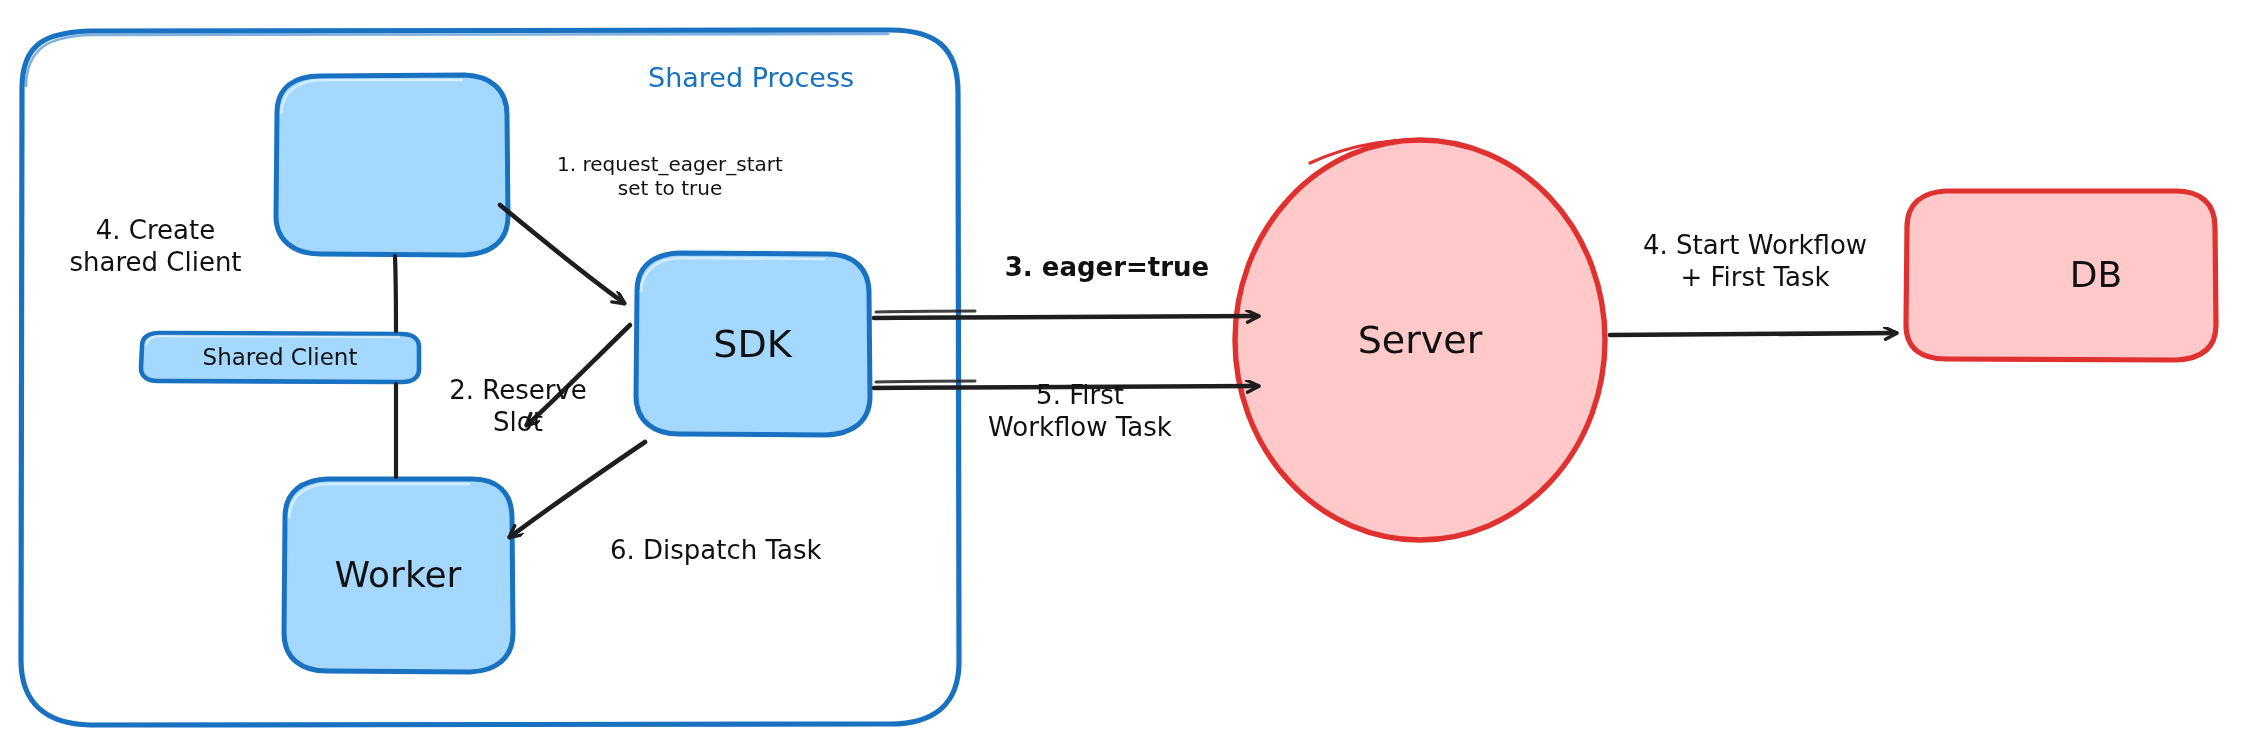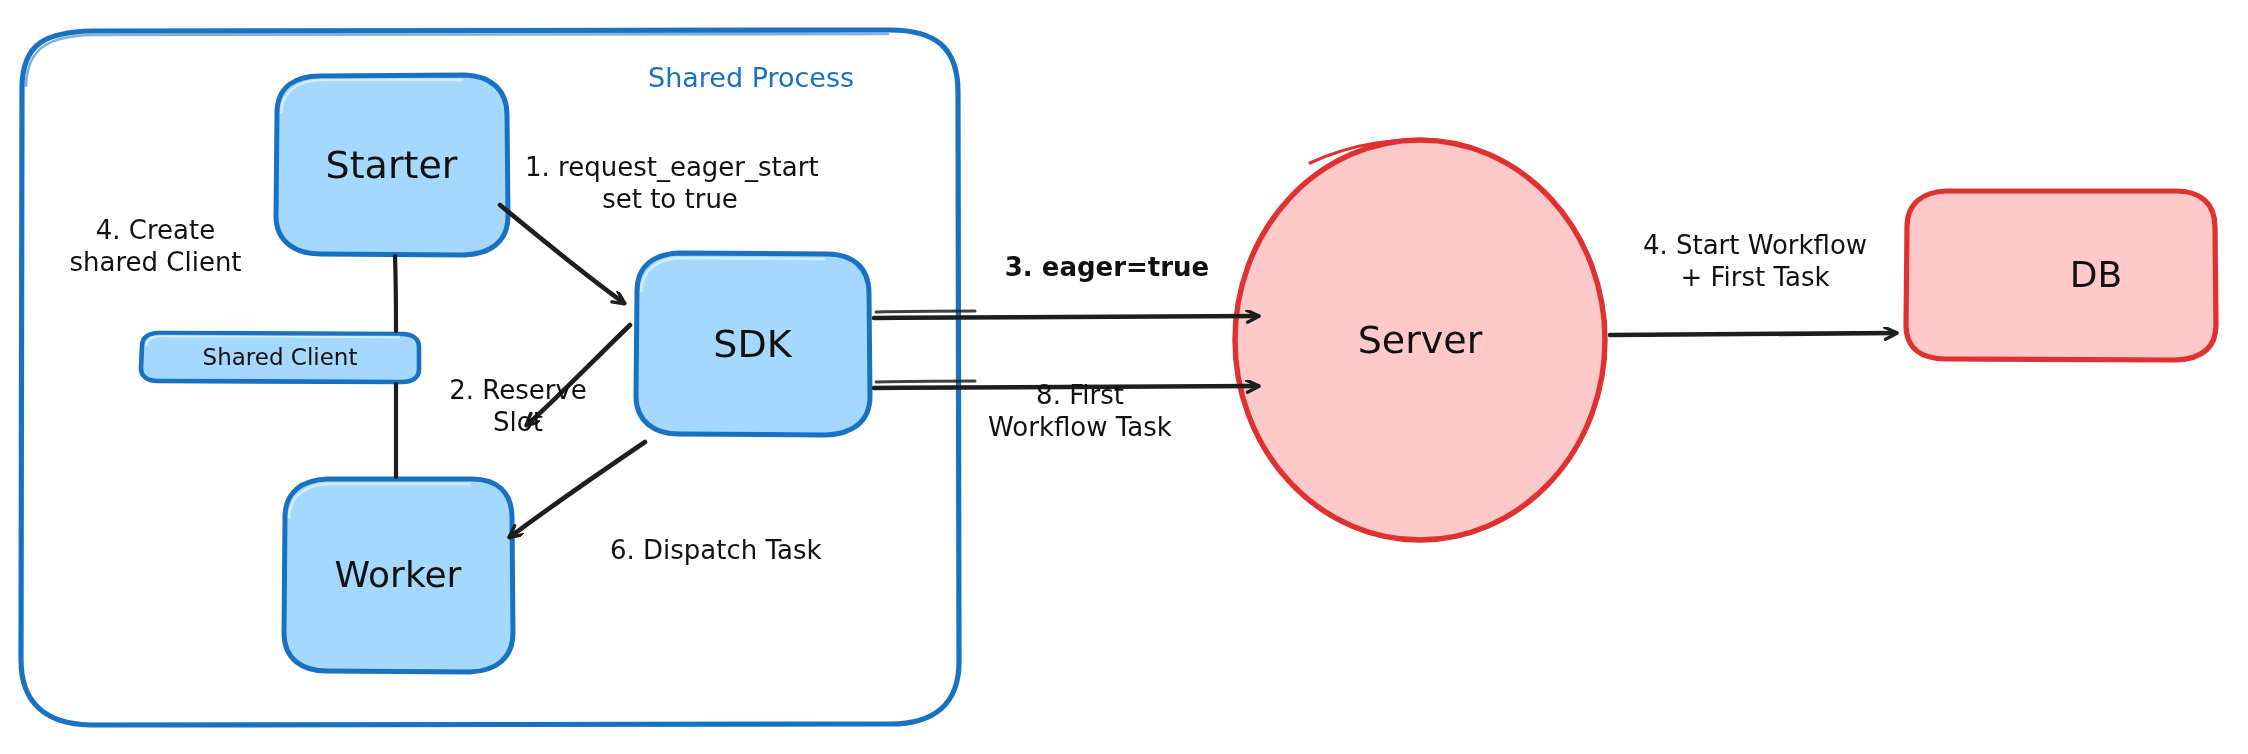--- a/index.html
+++ b/index.html
@@ -52,21 +52,21 @@
     white-space: pre;
   }
   .t-starter   { left: 275px; top: 75px;  width: 233px; height: 180px; font-size: 38px; }
   .t-sharedcl  { left: 140px; top: 333px; width: 280px; height: 49px;  font-size: 23px; }
   .t-worker    { left: 283px; top: 478px; width: 230px; height: 194px; font-size: 36px; }
   .t-sdk       { left: 635px; top: 253px; width: 235px; height: 182px; font-size: 38px; }
   .t-server    { left: 1235px; top: 140px; width: 370px; height: 400px; font-size: 38px; }
   .t-db        { left: 1905px; top: 190px; width: 310px; height: 170px; font-size: 36px; padding-left: 36px; }
 
   .l-create    { left: 38px;  top: 215px; width: 235px; font-size: 26px; }
-  .l-eagerreq  { left: 525px; top: 152px; width: 290px; font-size: 26px; }
+  .l-eagerreq  { left: 525px; top: 152px; width: 290px; font-size: 20px; }
   .l-reserve   { left: 423px; top: 375px; width: 190px; font-size: 26px; }
   .l-dispatch  { left: 610px; top: 535px; width: 290px; font-size: 26px; text-align: left; }
   .l-eagertrue { left: 962px; top: 252px; width: 290px; font-size: 26px; font-weight: bold; }
   .l-firstwft  { left: 930px; top: 380px; width: 300px; font-size: 26px; }
   .l-startwf   { left: 1600px; top: 230px; width: 310px; font-size: 26px; }
 
   .g-shared    { left: 648px; top: 50px; font-size: 27px; margin-top: 12px; }
 </style>
 </head>
 <body>
@@ -150,21 +150,20 @@
     </g>
 
     <g>
       <path d="M 1610,335 C 1720,334 1830,333 1896,333" fill="none" stroke="#1e1e1e" stroke-width="4.6" stroke-linecap="round" marker-end="url(#arrowSketch)"></path>
     </g>
 
   </svg>
 
   <div class="group-title g-shared">Shared Process</div>
 
-  <div class="node-label t-starter">Starter</div>
 
   <div class="node-label t-sharedcl">Shared Client</div>
 
   <div class="node-label t-worker">Worker</div>
 
   <div class="node-label t-sdk">SDK</div>
 
   <div class="node-label t-server">Server</div>
 
   <div class="node-label t-db">DB</div>
@@ -175,19 +174,19 @@
   <div class="edge-label l-eagerreq">1. request_eager_start
 set to true</div>
 
   <div class="edge-label l-reserve">2. Reserve
 Slot</div>
 
   <div class="edge-label l-dispatch">6. Dispatch Task</div>
 
   <div class="edge-label l-eagertrue">3. eager=true</div>
 
-  <div class="edge-label l-firstwft">8. First
+  <div class="edge-label l-firstwft">5. First
 Workflow Task</div>
 
   <div class="edge-label l-startwf">4. Start Workflow
 + First Task</div>
 
 </div>
 
 </body></html>

